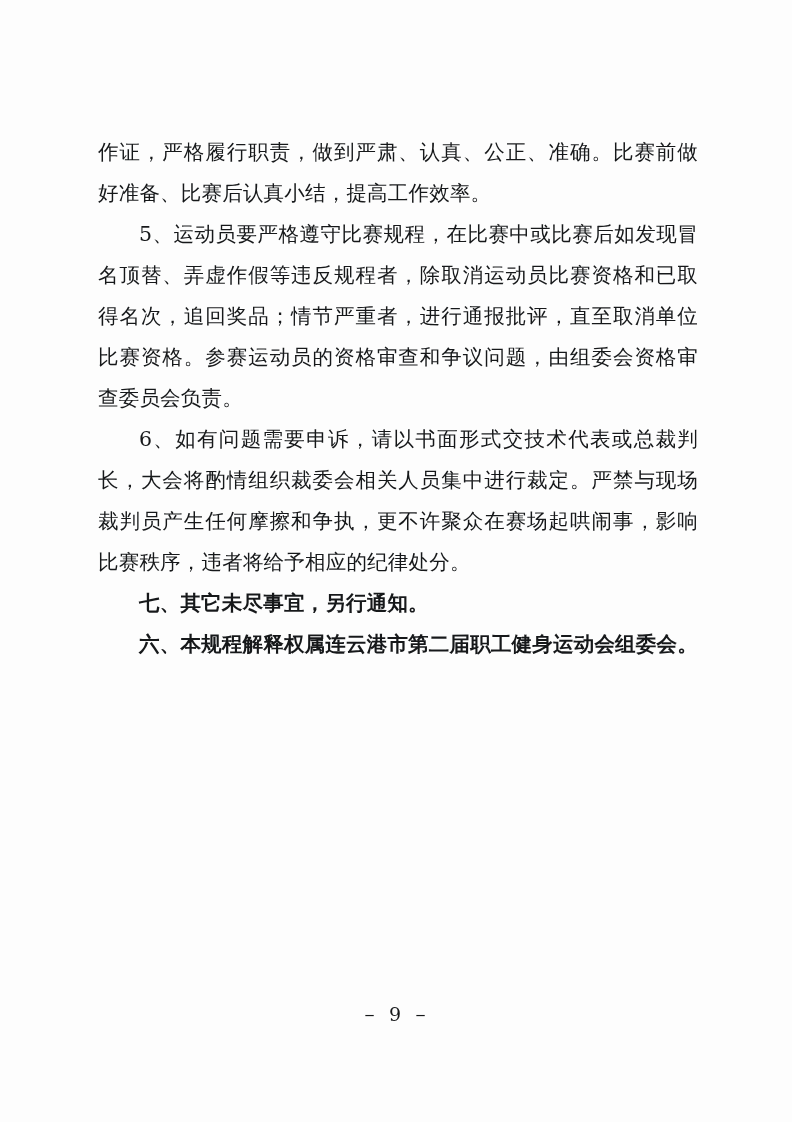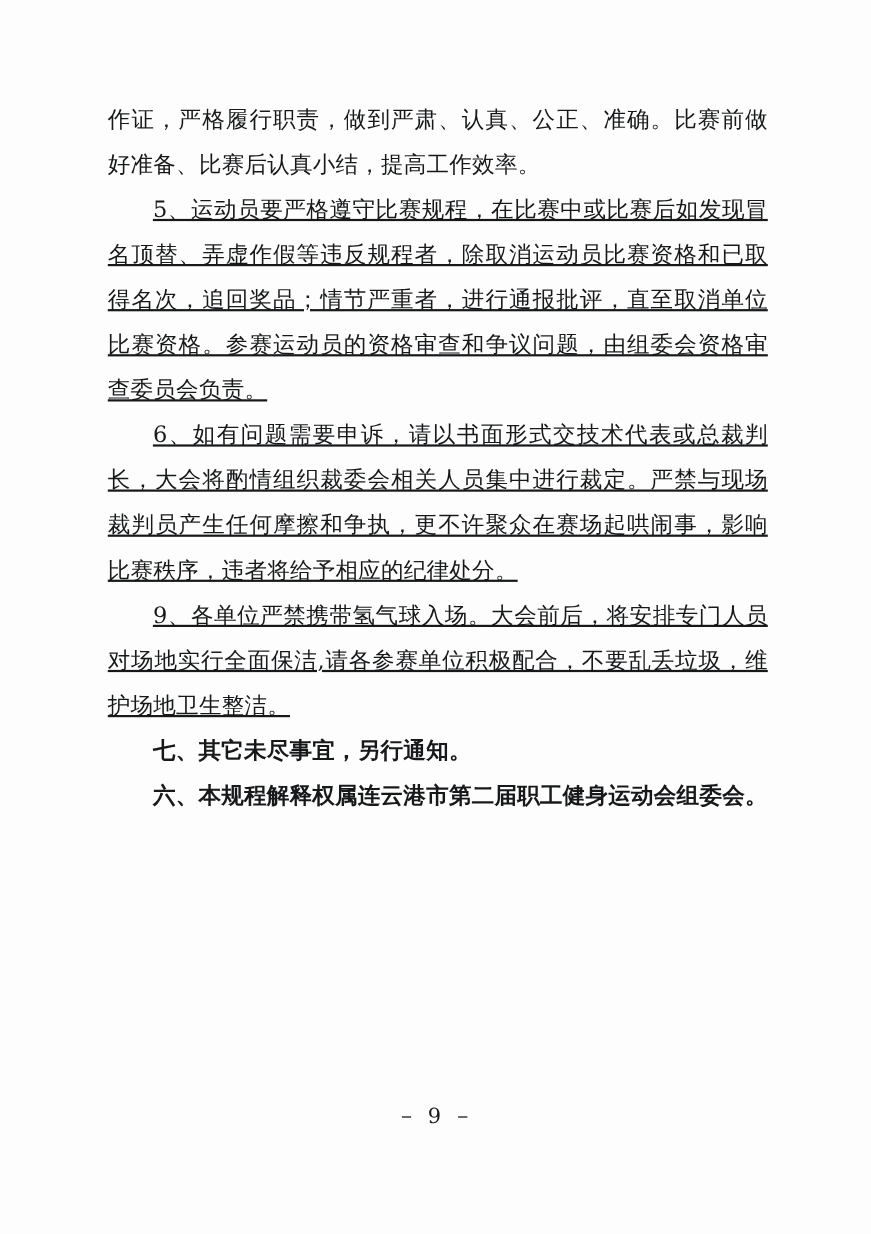--- a/index.html
+++ b/index.html
@@ -33,24 +33,24 @@
     font-size: 20.5px;
     line-height: 41px;
     text-align: justify;
     text-justify: inter-ideograph;
     margin: 0 0 0 0;
     letter-spacing: 0.2px;
     color: #16181a;
   }
   .indent {
     text-indent: 41px;
-    text-decoration: underline;
   }
   .noindent {
     text-indent: 0;
+    margin-top: 44px;
   }
   .bold-para {
     font-weight: bold;
     text-indent: 41px;
   }
   .page-number {
     position: absolute;
     left: 0;
     top: 1002px;
     width: 792px;
@@ -62,18 +62,17 @@
   }
 </style>
 </head>
 <body>
 
 <div class="page">
   <div class="content">
     <p class="para noindent">作证，严格履行职责，做到严肃、认真、公正、准确。比赛前做好准备、比赛后认真小结，提高工作效率。</p>
     <p class="para indent">5、运动员要严格遵守比赛规程，在比赛中或比赛后如发现冒名顶替、弄虚作假等违反规程者，除取消运动员比赛资格和已取得名次，追回奖品；情节严重者，进行通报批评，直至取消单位比赛资格。参赛运动员的资格审查和争议问题，由组委会资格审查委员会负责。</p>
     <p class="para indent">6、如有问题需要申诉，请以书面形式交技术代表或总裁判长，大会将酌情组织裁委会相关人员集中进行裁定。严禁与现场裁判员产生任何摩擦和争执，更不许聚众在赛场起哄闹事，影响比赛秩序，违者将给予相应的纪律处分。</p>
-    <p class="para indent">9、各单位严禁携带氢气球入场。大会前后，将安排专门人员对场地实行全面保洁,请各参赛单位积极配合，不要乱丢垃圾，维护场地卫生整洁。</p>
     <p class="para bold-para">七、其它未尽事宜，另行通知。</p>
     <p class="para bold-para">六、本规程解释权属连云港市第二届职工健身运动会组委会。</p>
   </div>
   <div class="page-number">－ 9 －</div>
 </div>
 
 </body></html>

